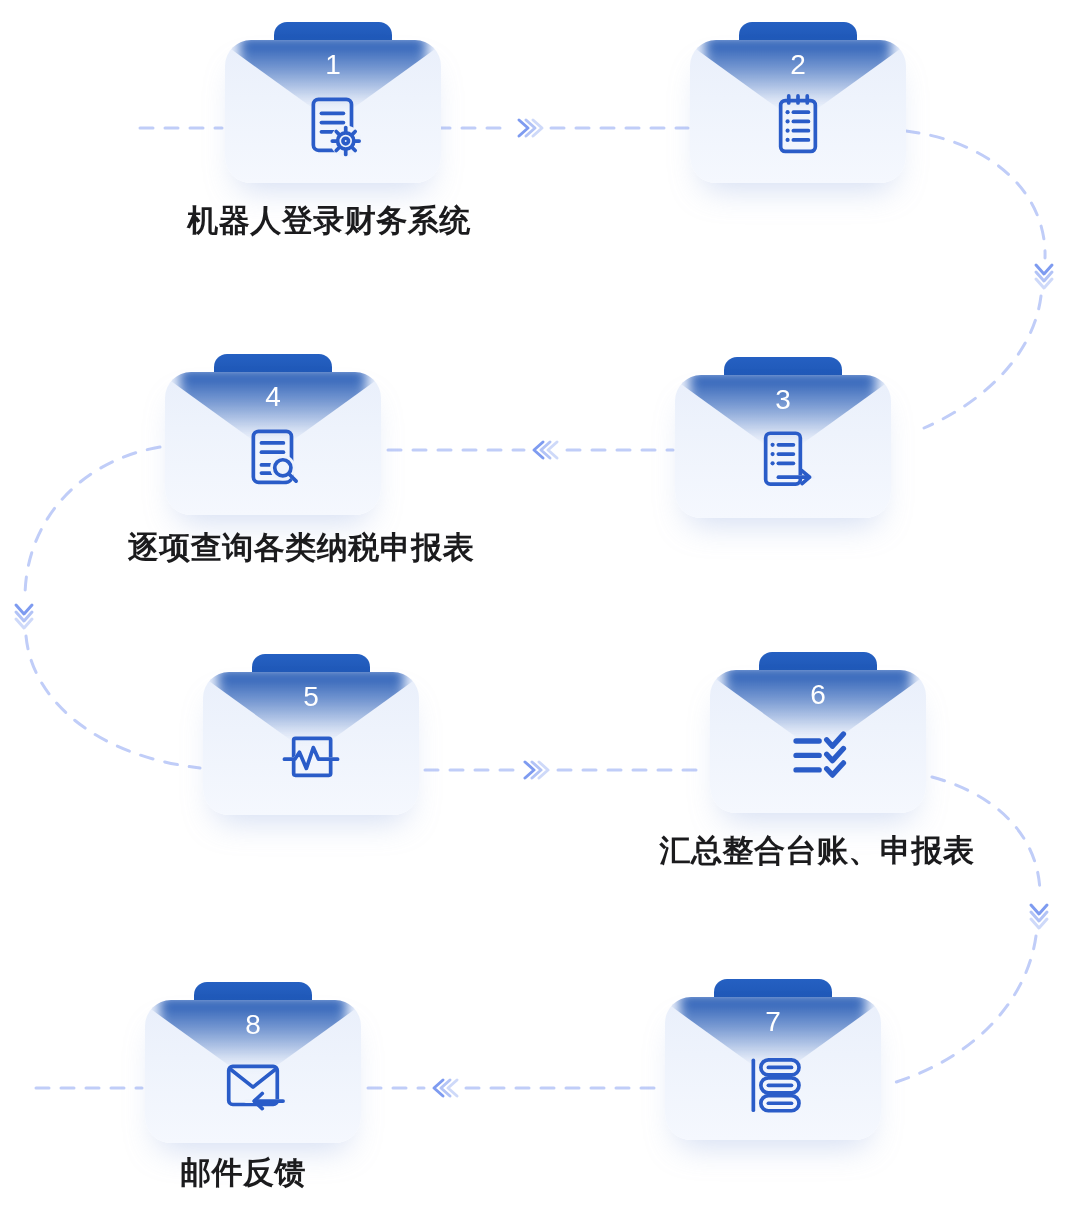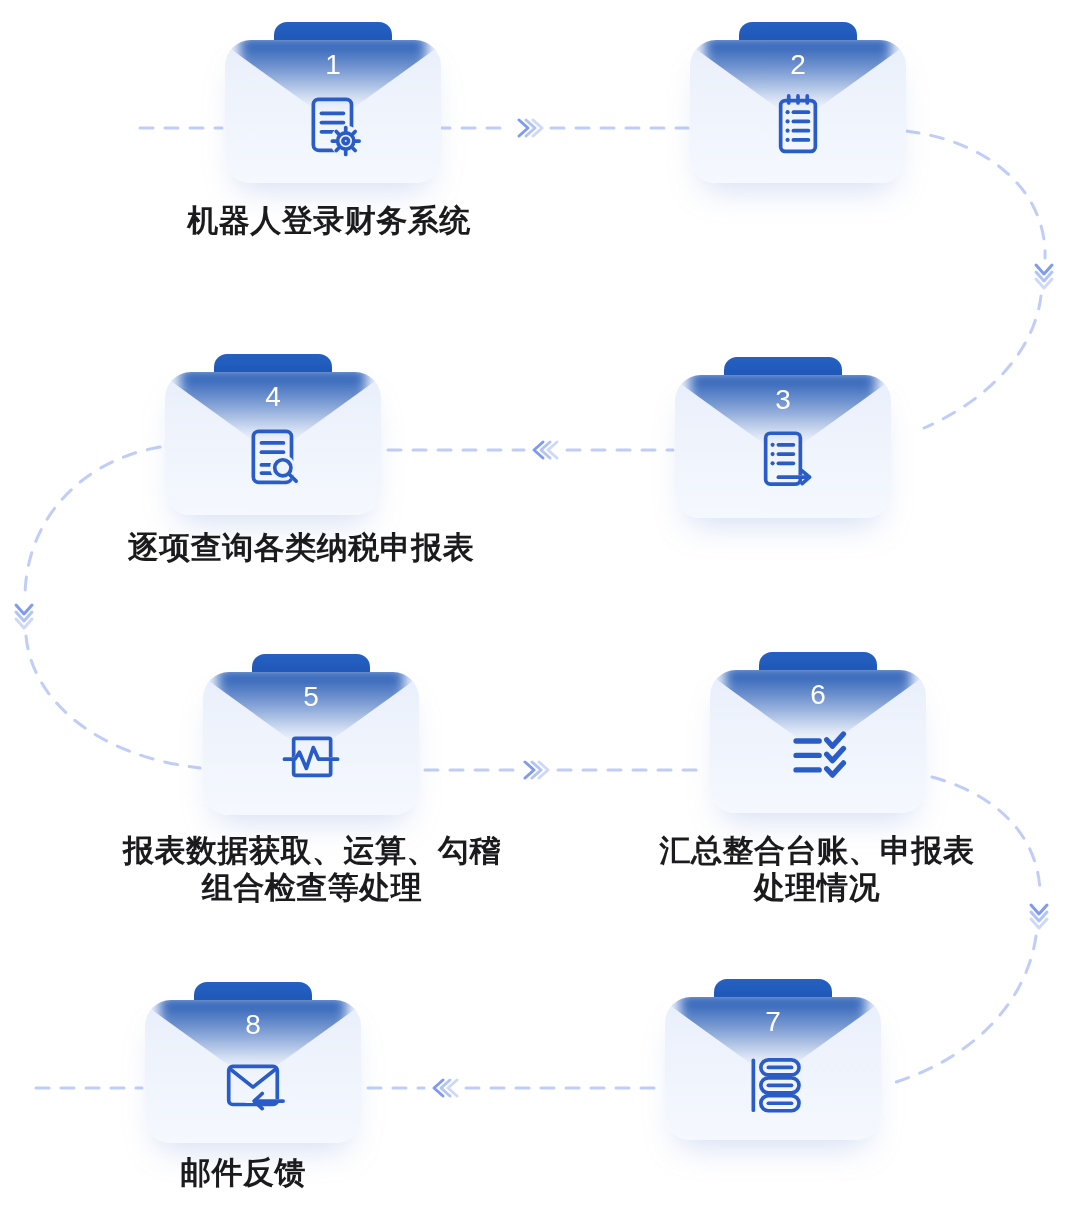--- a/index.html
+++ b/index.html
@@ -215,43 +215,38 @@
     <div class="card">
       <div class="fan"></div>
       <div class="num">5</div>
       <svg class="icon" viewBox="0 0 64 64">
         <rect x="17" y="15" width="32" height="32" rx="1.5"></rect>
         <path class="halo" d="M9 33 H18 L22 27 L28 41 L34 23 L38.5 33 H55" stroke-width="9"></path>
         <path d="M9 33 H18 L22 27 L28 41 L34 23 L38.5 33 H55"></path>
       </svg>
     </div>
   </div>
-  <div class="label l5">
-    <span>报表数据获取、运算、勾稽</span>
-      <span>组合检查等处理</span>
-  </div>
 
   <div class="node s6">
     <div class="tab"></div>
     <div class="card">
       <div class="fan"></div>
       <div class="num">6</div>
       <svg class="icon" viewBox="0 0 64 64">
         <path class="thick" d="M13 19 H33"></path>
           <path class="thick" d="M39.5 18 L44.5 23.5 L54 13"></path>
         <path class="thick" d="M13 31.5 H33"></path>
           <path class="thick" d="M39.5 30.5 L44.5 36 L54 25.5"></path>
         <path class="thick" d="M13 44 H33"></path>
           <path class="thick" d="M39.5 43 L44.5 48.5 L54 38"></path>
       </svg>
     </div>
   </div>
   <div class="label l6">
     <span>汇总整合台账、申报表</span>
-      <span>处理情况</span>
   </div>
 
   <div class="node s7">
     <div class="tab"></div>
     <div class="card">
       <div class="fan"></div>
       <div class="num">7</div>
       <svg class="icon" viewBox="0 0 64 64">
         <path d="M15 12.5 V55.5" stroke-width="4"></path>
         <rect x="21.5" y="12" width="33" height="13" rx="6.5" stroke-width="3.4"></rect>

